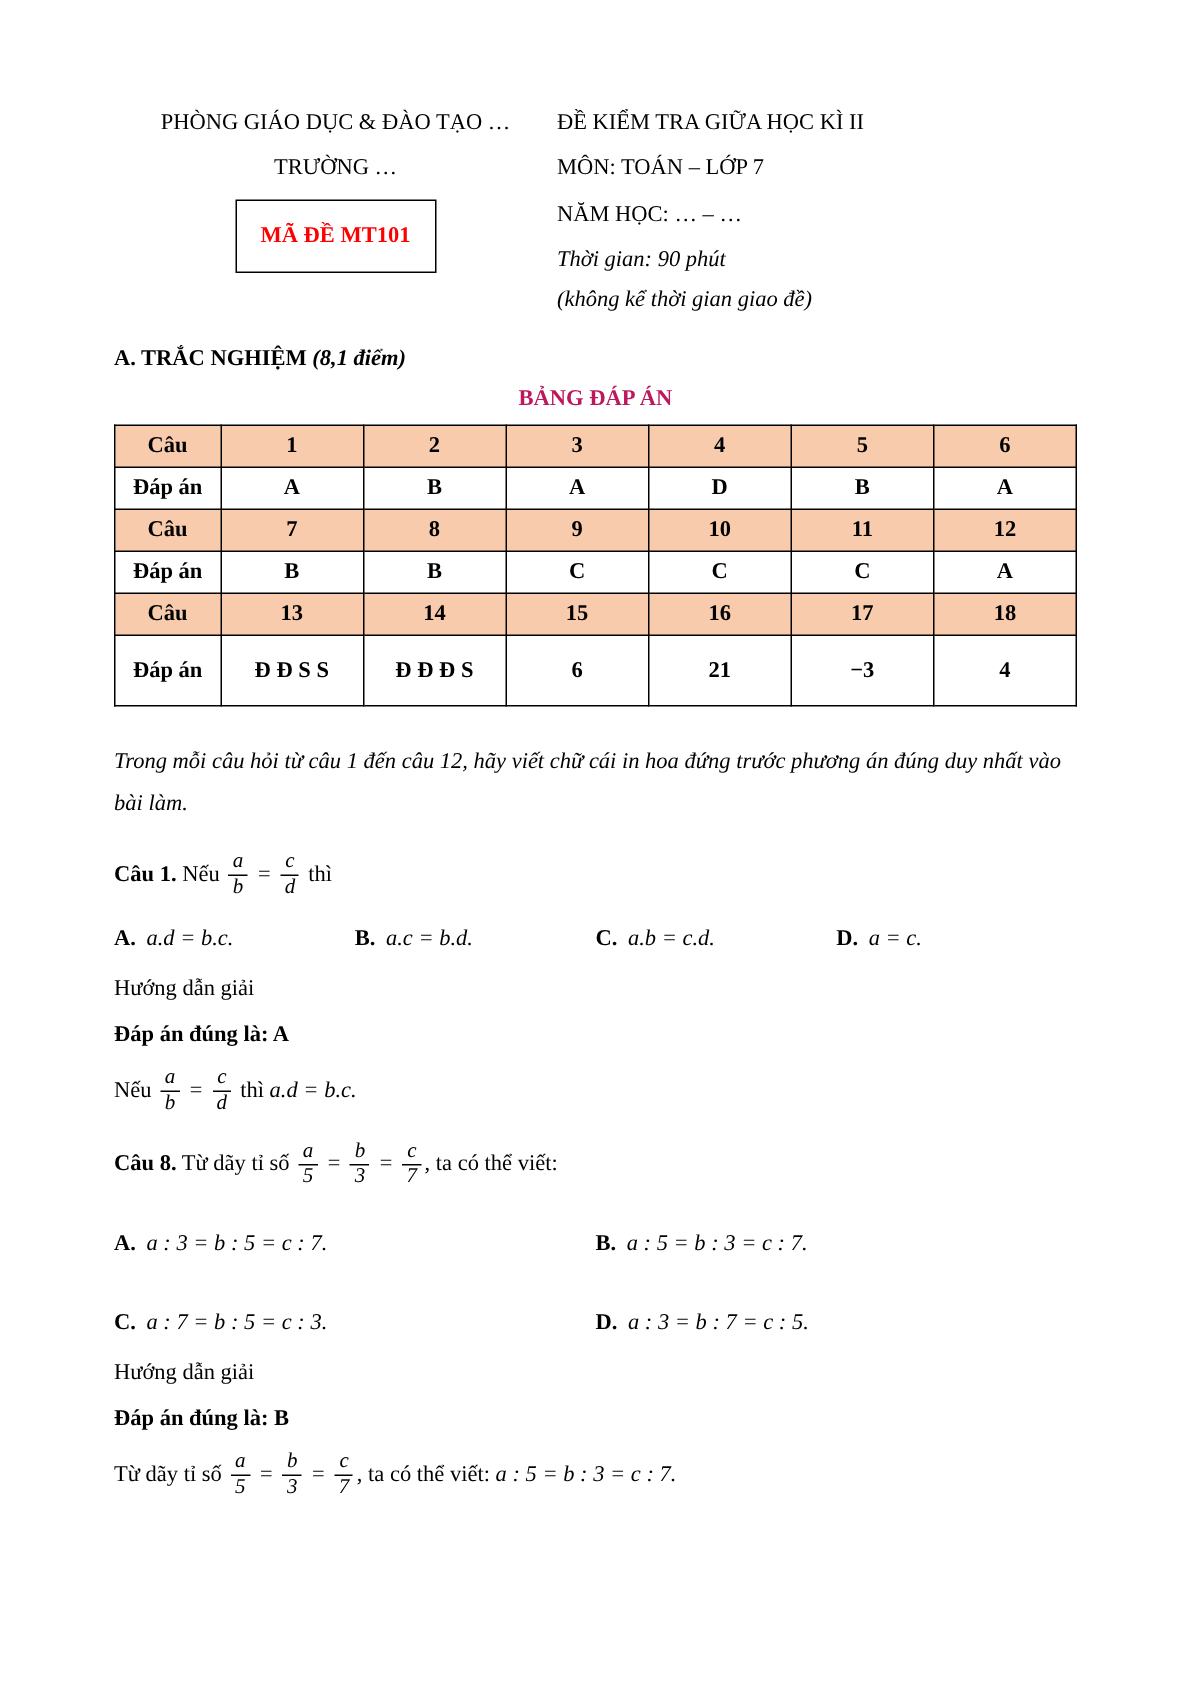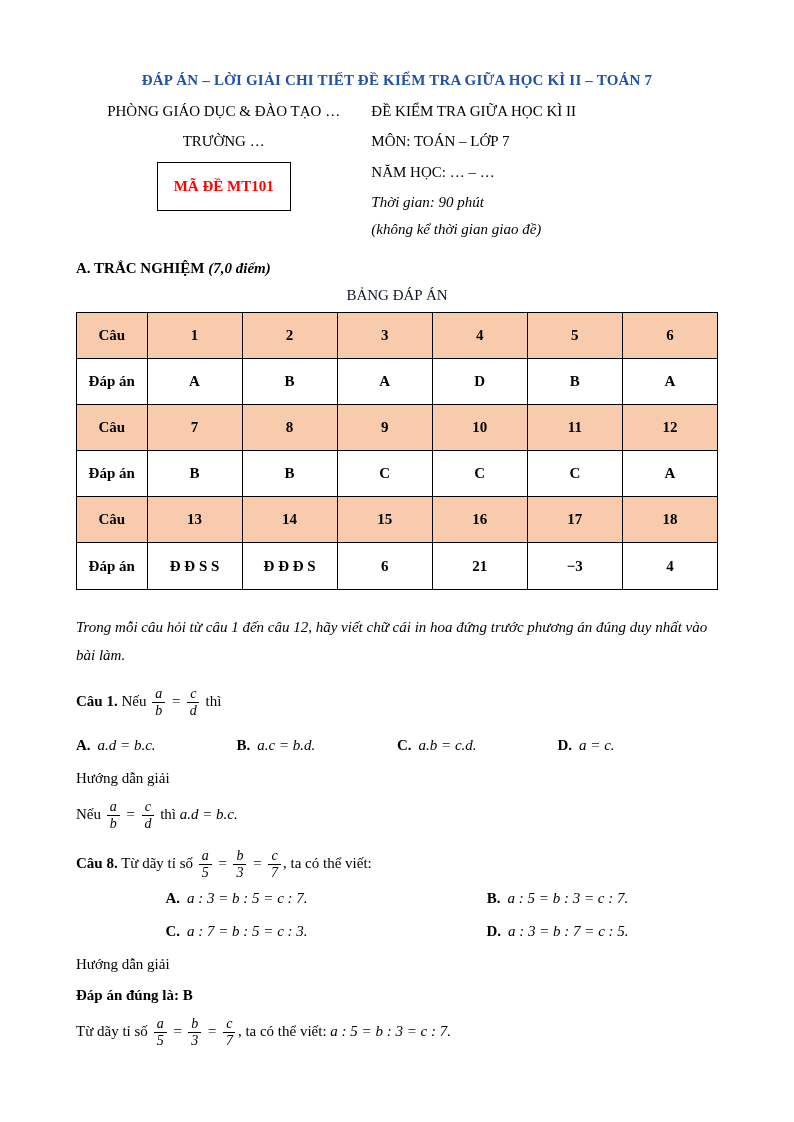--- a/index.html
+++ b/index.html
@@ -34,35 +34,35 @@
     display: inline-block;
     border: 1.5px solid #000;
     color: #ff0000;
     font-weight: bold;
     padding: 15px 16px;
   }
   .section-heading { font-weight: bold; margin-top: 14px; }
   .section-heading .pts { font-style: italic; }
   .table-title {
     text-align: center;
-    color: #0f172a;
-    font-weight: normal;
+    color: #be185d;
+    font-weight: bold;
     margin: 10px 0 8px 0;
   }
   table.answer-table {
     width: 100%;
     border-collapse: collapse;
     table-layout: fixed;
   }
   .answer-table td {
     border: 1px solid #000;
     text-align: center;
     vertical-align: middle;
     font-weight: bold;
-    height: 46px;
+    height: 28px;
     padding: 2px 4px;
   }
   .answer-table td.lbl { width: 11%; }
   .answer-table tr.row-cau td { background: #f8cbad; }
   .answer-table tr.row-last td { height: 47px; }
   .part-heading { margin-top: 12px; }
   .part-heading .b { font-weight: bold; }
   .part-heading .bi { font-weight: bold; font-style: italic; }
   .intro { font-style: italic; margin-top: 24px; line-height: 1.85; }
   .stem { margin-top: 16px; line-height: 1.6; }
@@ -78,56 +78,54 @@
     font-size: 14px;
     margin: 0 2px;
   }
   .frac .num { border-bottom: 1px solid #000; padding: 0 3px; }
   .frac .den { padding: 0 3px; }
   .options4 { display: flex; margin-top: 18px; }
   .options4 .option { flex: 1; }
   .options2 {
     display: grid;
     grid-template-columns: 1fr 1fr;
-    row-gap: 16px;
-    margin-top: 9px;
-    text-align: center;
+    row-gap: 36px;
+    margin-top: 28px;
   }
   .opt-label { font-weight: bold; margin-right: 7px; }
   .guide { font-weight: normal; margin-top: 16px; }
   .answer-line { font-weight: bold; margin-top: 14px; }
   .solution { margin-top: 12px; line-height: 1.6; }
 </style>
 </head>
 <body>
 
 <div class="page">
 
-  <div class="doc-title">ĐÁP ÁN – LỜI GIẢI CHI TIẾT ĐỀ KIỂM TRA GIỮA HỌC KÌ II – TOÁN 7</div>
 
   <div class="header">
     <div class="header-left">
       <div class="h-line">PHÒNG GIÁO DỤC &amp; ĐÀO TẠO …</div>
       <div class="h-line">TRƯỜNG …</div>
       <div class="code-box-wrap">
         <span class="code-box">MÃ ĐỀ MT101</span>
       </div>
     </div>
     <div class="header-right">
       <div class="h-line">ĐỀ KIỂM TRA GIỮA HỌC KÌ II</div>
       <div class="h-line">MÔN: TOÁN – LỚP 7</div>
       <div class="h-line">NĂM HỌC: … – …</div>
       <div class="h-line it">Thời gian: 90 phút</div>
       <div class="h-line it">(không kể thời gian giao đề)</div>
     </div>
   </div>
 
   <div class="section-heading">
     <span>A. TRẮC NGHIỆM</span>
-    <span class="pts">(7,0 điểm)</span>
+    <span class="pts">(8,1 điểm)</span>
   </div>
 
   <div class="table-title">BẢNG ĐÁP ÁN</div>
 
   <table class="answer-table">
     <tbody>
       <tr class="row-cau">
         <td class="lbl">Câu</td>
         <td>1</td>
         <td>2</td>
@@ -211,20 +209,21 @@
     </div>
     <div class="option">
       <span class="opt-label">C.</span><span class="math">a.b = c.d.</span>
     </div>
     <div class="option">
       <span class="opt-label">D.</span><span class="math">a = c.</span>
     </div>
   </div>
 
   <div class="guide">Hướng dẫn giải</div>
+  <div class="answer-line">Đáp án đúng là: A</div>
 
   <div class="solution">
     <span>Nếu</span>
     <span class="frac">
         <span class="num">a</span>
         <span class="den">b</span>
       </span>
     <span class="math">=</span>
     <span class="frac">
         <span class="num">c</span>

